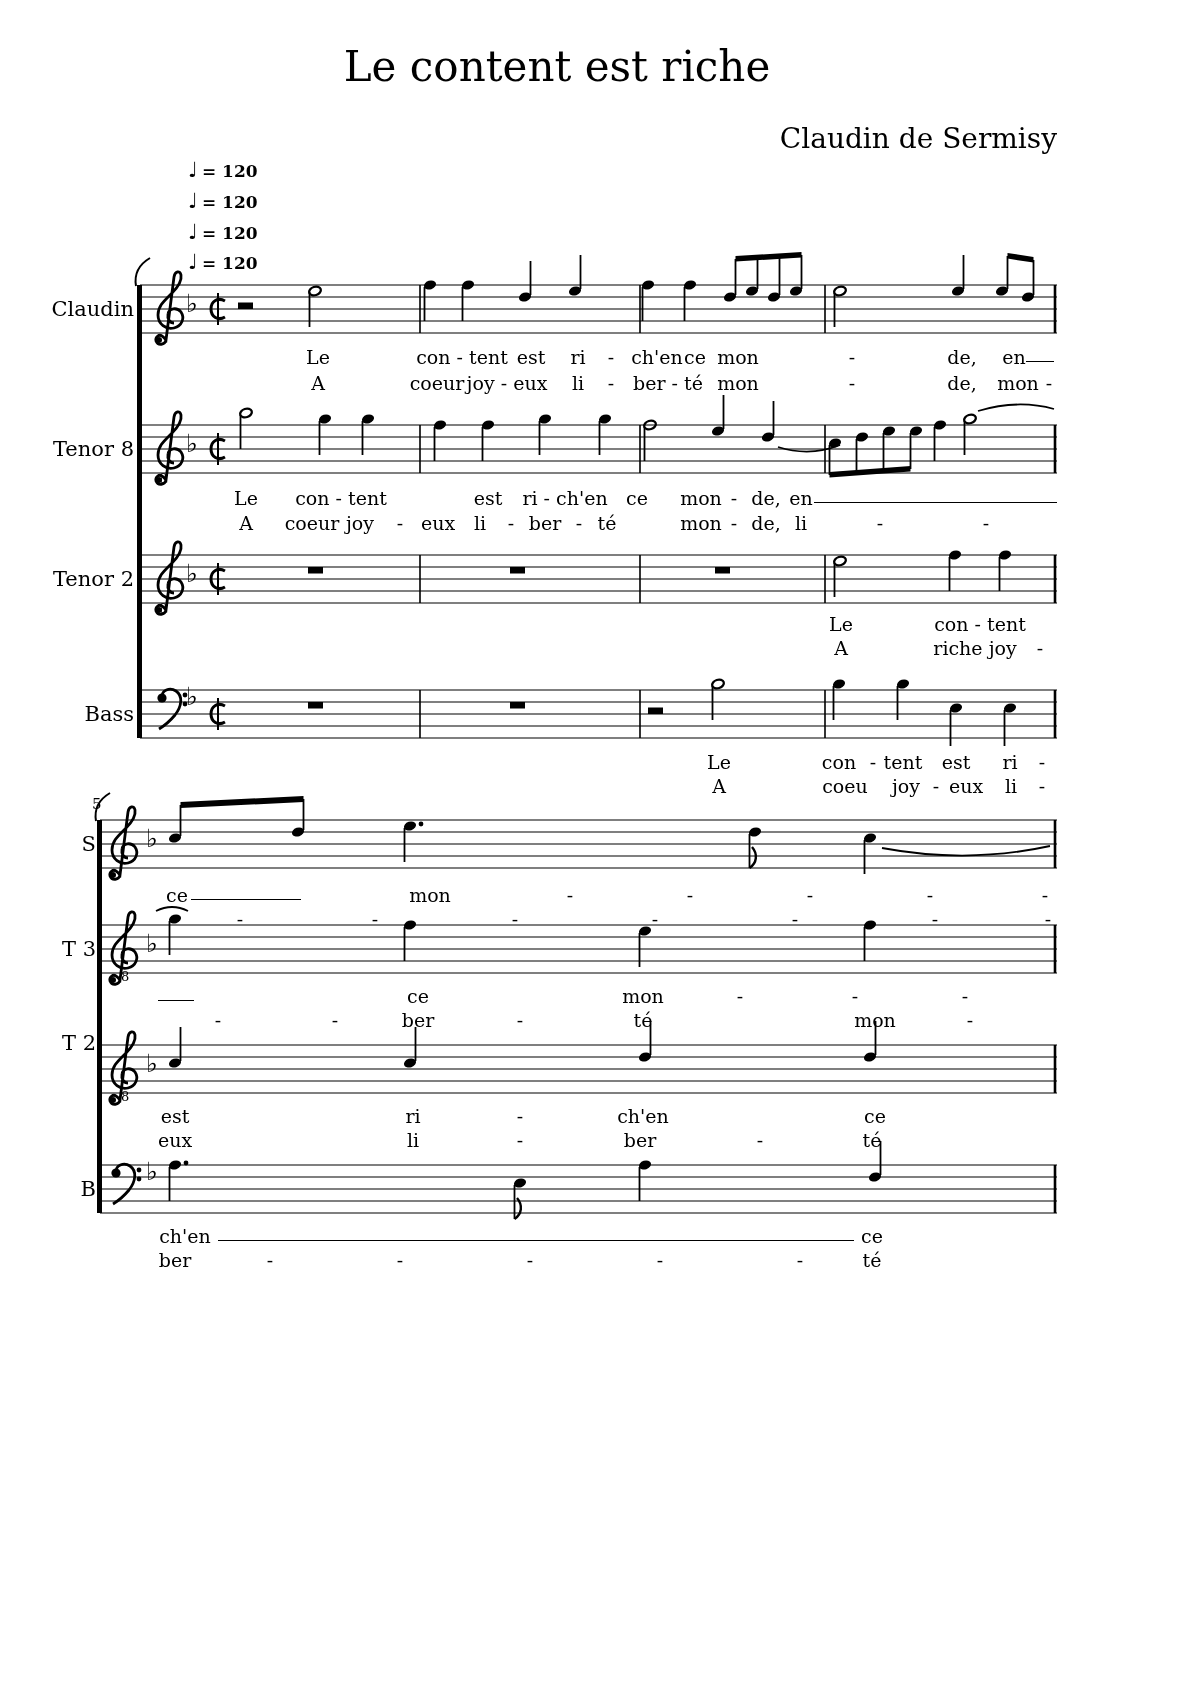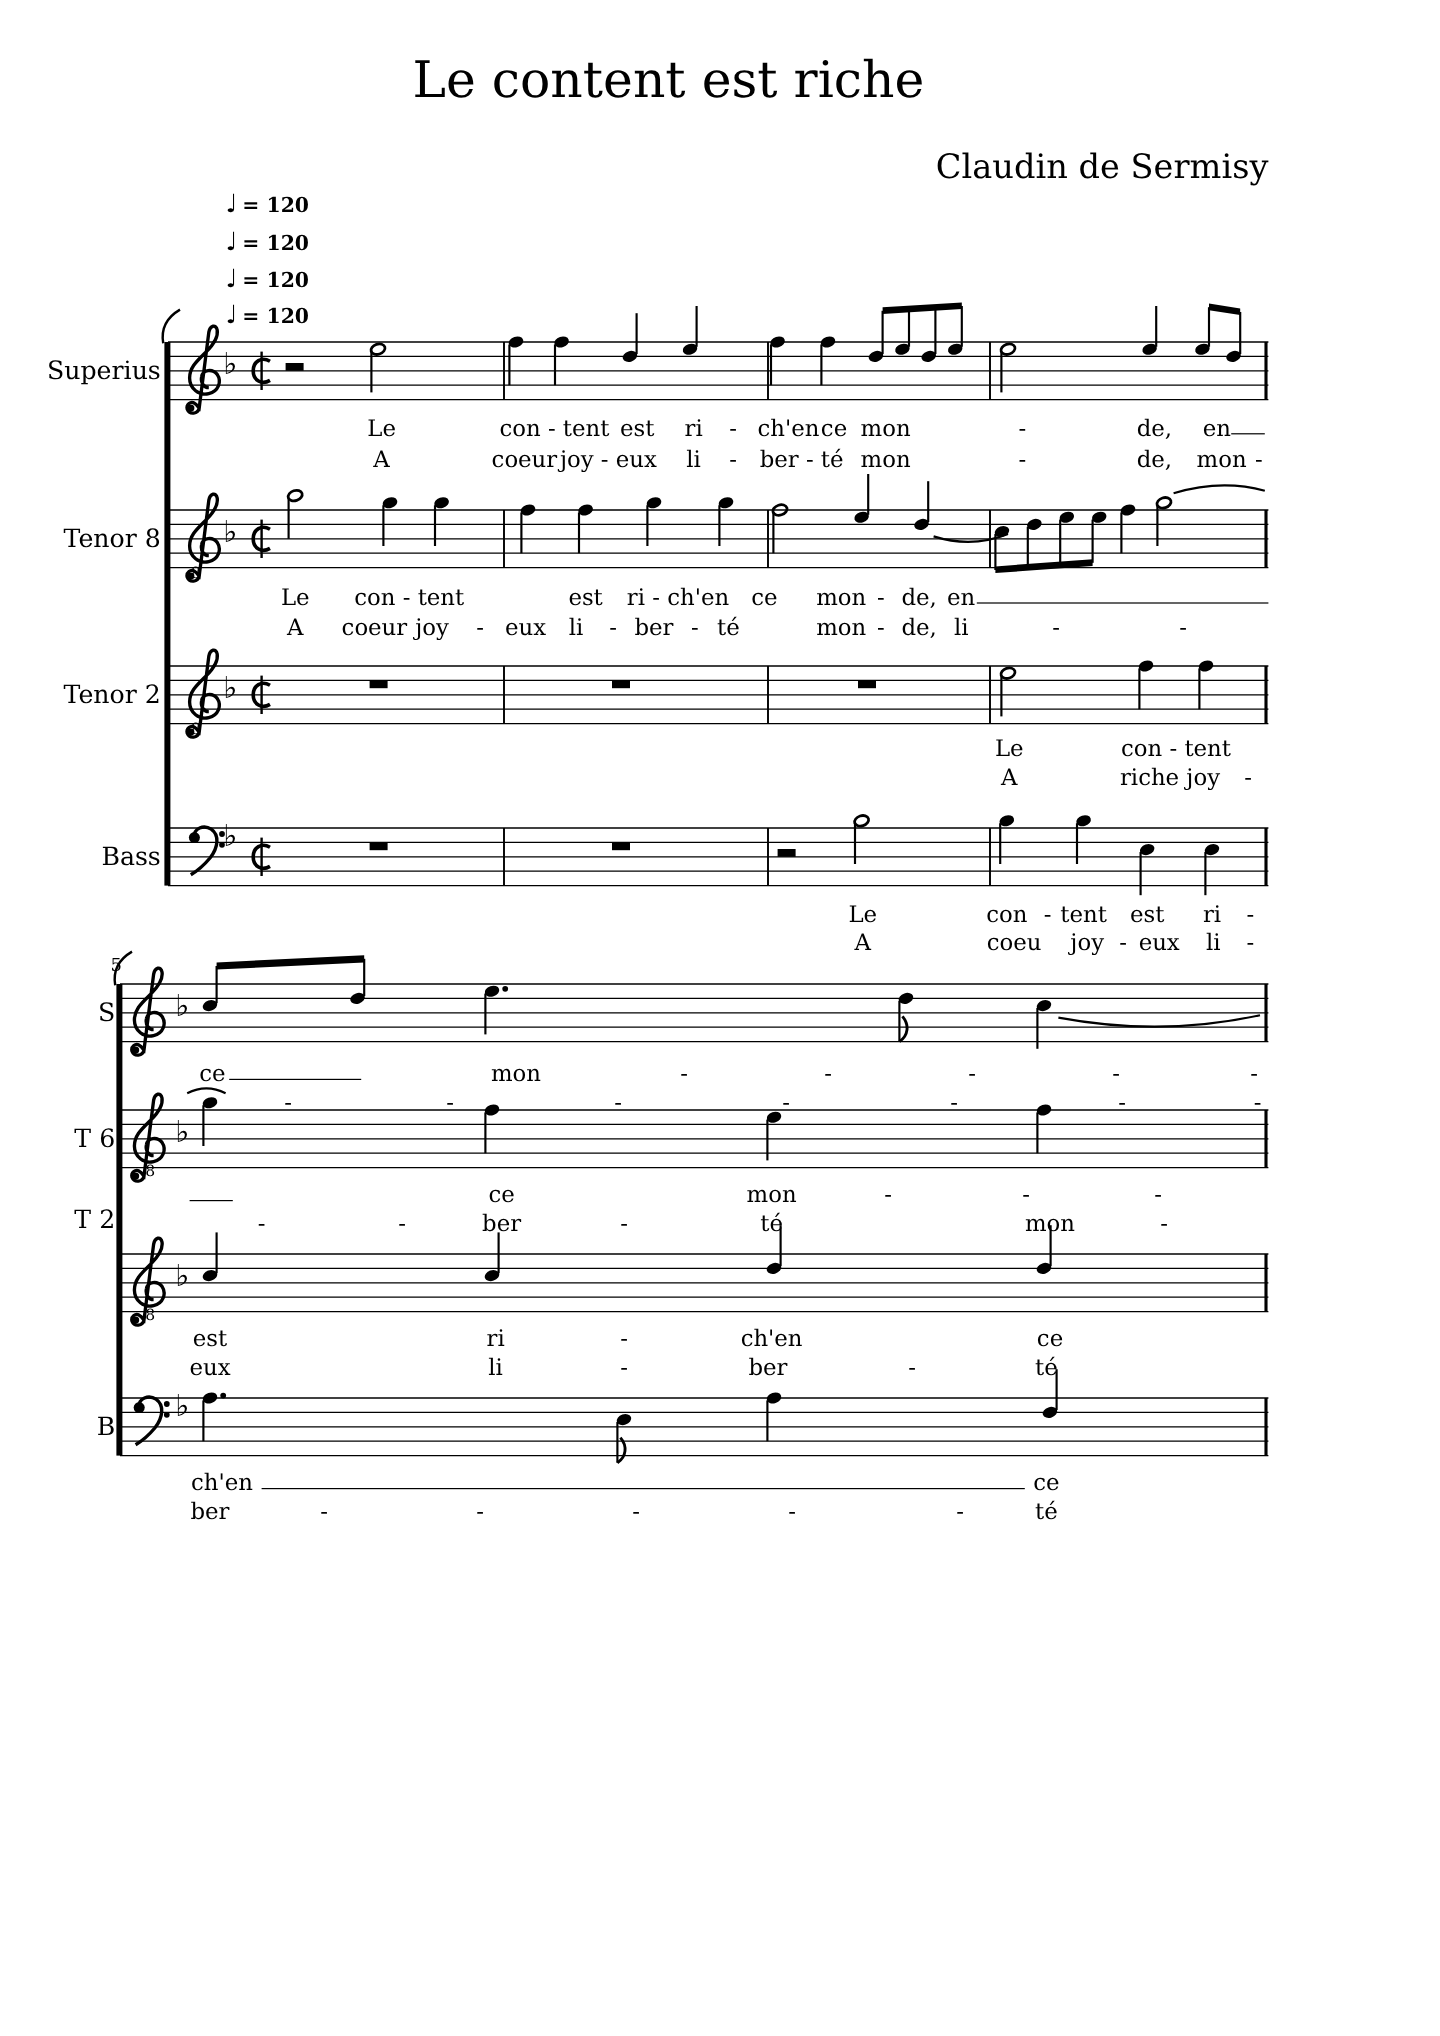--- a/index.html
+++ b/index.html
@@ -81,21 +81,21 @@
 <span class="title">Le content est riche</span>
 <span class="composer">Claudin de Sermisy</span>
 
 
 <div class="tempo" style="top:158px"><span class="tg">♩</span><span class="tl">= 120</span></div>
 <div class="tempo" style="top:189px"><span class="tg">♩</span><span class="tl">= 120</span></div>
 <div class="tempo" style="top:220px"><span class="tg">♩</span><span class="tl">= 120</span></div>
 <div class="tempo" style="top:250px"><span class="tg">♩</span><span class="tl">= 120</span></div>
 
 
-<span class="vlabel" style="top:297px">Superius</span>
+<span class="vlabel" style="top:297px">Claudin</span>
 <span class="vlabel" style="top:437px">Tenor 8</span>
 <span class="vlabel" style="top:567px">Tenor 2</span>
 <span class="vlabel" style="top:702px">Bass</span>
 
 
 <div class="sysbar" style="left:137px;top:285px;height:453px"></div>
 <svg class="staff" style="left:132px;top:256px" width="24" height="32" viewBox="0 0 24 32">
   <path d="M 4 30 Q 1 12 18 2" fill="none" stroke="#000" stroke-width="2"></path>
 </svg>
 
@@ -361,22 +361,22 @@
 </div>
 
 
 <span class="mnum" style="left:92px;top:795px">5</span>
 <div class="sysbar" style="left:97px;top:820px;height:393px"></div>
 <svg class="staff" style="left:92px;top:791px" width="24" height="32" viewBox="0 0 24 32">
   <path d="M 4 30 Q 1 12 18 2" fill="none" stroke="#000" stroke-width="2"></path>
 </svg>
 
 <span class="vlabel s2" style="top:832px">S</span>
-<span class="vlabel s2" style="top:937px">T 6</span>
-<span class="vlabel s2" style="top:1004px">T 2</span>
+<span class="vlabel s2" style="top:937px">T 3</span>
+<span class="vlabel s2" style="top:1031px">T 2</span>
 <span class="vlabel s2" style="top:1177px">B</span>
 
 
 <svg class="staff" style="left:100px;top:780px" width="960" height="160" viewBox="0 0 960 160">
   <g stroke="#000" stroke-width="1.1">
     <line x1="0" y1="40" x2="957" y2="40"></line>
       <line x1="0" y1="52" x2="957" y2="52"></line>
       <line x1="0" y1="64" x2="957" y2="64"></line>
       <line x1="0" y1="76" x2="957" y2="76"></line>
       <line x1="0" y1="88" x2="957" y2="88"></line>

